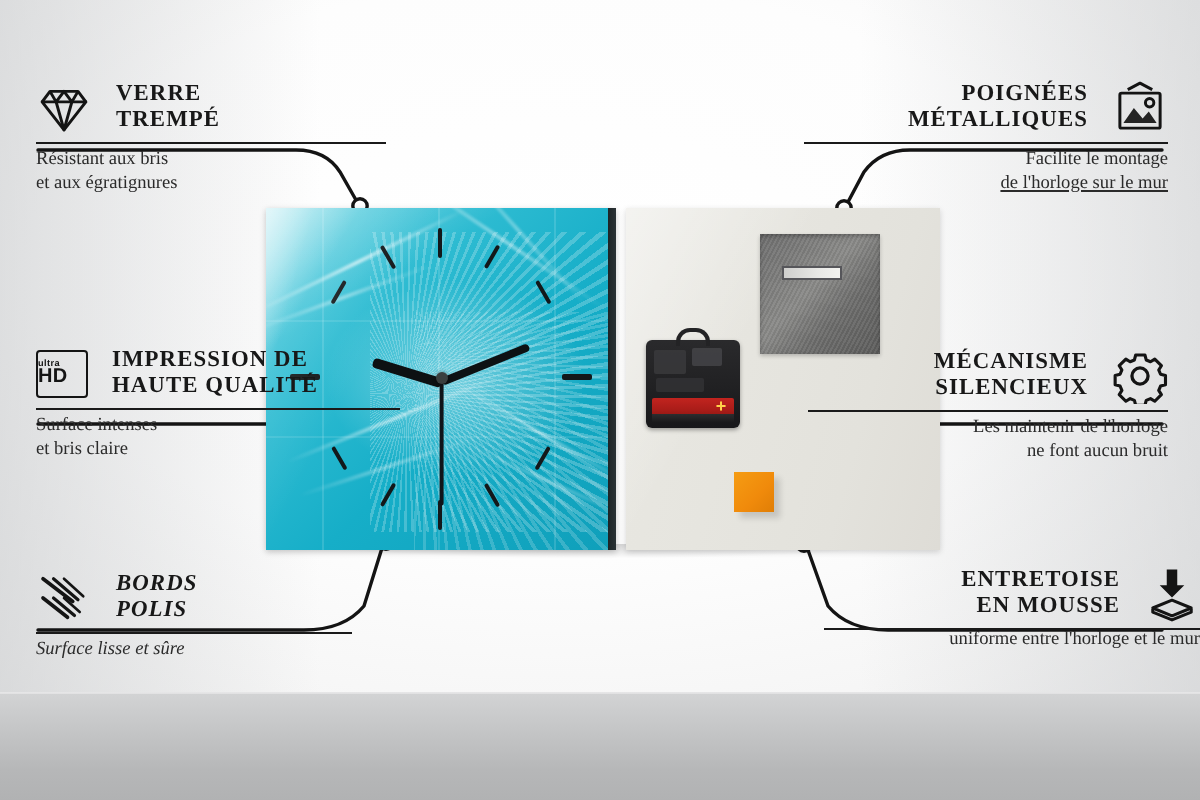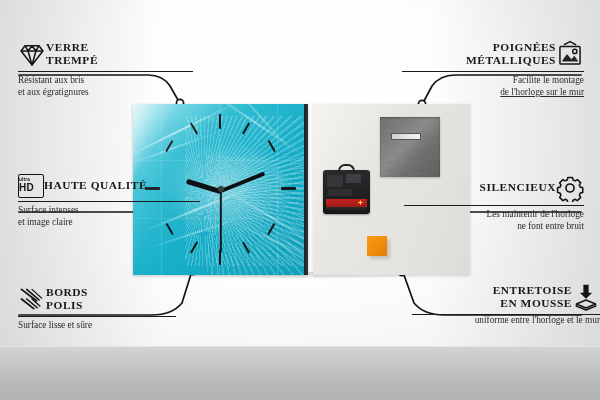--- a/index.html
+++ b/index.html
@@ -182,41 +182,41 @@
     background:linear-gradient(135deg,#f59c13 0%,#f08a0b 60%,#e07e06 100%);
     box-shadow:3px 3px 3px rgba(0,0,0,.14);
   }
   .panel-shadow {
     position:absolute; left:133px; top:272px; width:337px; height:10px;
     background:radial-gradient(60% 100% at 50% 0%, rgba(0,0,0,.16), rgba(0,0,0,0) 72%);
   }
 
   
   .feature { position:absolute; }
-  .f-head { display:flex; align-items:center; gap:0; }
+  .f-head { display:flex; align-items:center; gap:12px; }
   .f-title {
     font-family:"Liberation Serif", serif;
     font-size:11.4px; font-weight:bold; letter-spacing:.55px;
     color:#181818; line-height:13.4px; text-transform:uppercase;
     white-space:nowrap;
   }
   .f-rule { height:1.4px; background:#1a1a1a; margin-top:3px; }
   .f-sub {
     font-family:"Liberation Serif", serif;
     font-size:9.3px; color:#2b2b2b; line-height:11.4px;
     margin-top:3px; white-space:nowrap;
   }
   .f-icon { width:28px; height:28px; flex:0 0 28px; display:block; }
 
   
   .feat-verre { left:18px; top:40px; width:180px; }
   .feat-verre .f-rule { width:175px; }
   .feat-impr  { left:18px; top:174px; width:185px; }
   .feat-impr .f-rule { width:182px; }
-  .feat-bords { left:18px; top:285px; width:160px; }
+  .feat-bords { left:18px; top:285px; width:160px;font-style:italic; }
   .feat-bords .f-rule { width:158px; }
 
   
   .feat-poign { right:16px; top:40px; width:190px; text-align:right; }
   .feat-poign .f-rule { width:182px; margin-left:auto; }
   .feat-meca  { right:16px; top:174px; width:186px; text-align:right; }
   .feat-meca .f-rule  { width:180px; margin-left:auto; }
   .feat-entre { right:0; top:283px; width:192px; text-align:right; }
   .feat-entre .f-rule { width:188px; margin-left:auto; }
   .f-head.right { justify-content:flex-end; }
@@ -345,26 +345,27 @@
     <div class="f-sub" style="margin-top:0;">et aux égratignures</div>
   </div>
 
   <div class="feature feat-impr">
     <div class="f-head">
       <div class="hd-box">
         <span class="hd-ultra">ultra</span>
         <span class="hd-main">HD</span>
       </div>
       <div>
+        <div class="f-title">IMPRESSION DE</div>
         <div class="f-title">HAUTE QUALITÉ</div>
       </div>
     </div>
     <div class="f-rule"></div>
     <div class="f-sub">Surface intenses</div>
-    <div class="f-sub" style="margin-top:0;">et image claire</div>
+    <div class="f-sub" style="margin-top:0;">et bris claire</div>
   </div>
 
   <div class="feature feat-bords">
     <div class="f-head">
       <svg class="f-icon" viewBox="0 0 32 32">
         <g fill="none" stroke="#141414" stroke-linecap="round">
           <path d="M4,5 L21,18" stroke-width="2.1"></path>
           <path d="M10,5 L24,17" stroke-width="1.8"></path>
           <path d="M16,5 L27,15" stroke-width="1.5"></path>
           <path d="M4,16 L18,27" stroke-width="2.1"></path>
@@ -397,32 +398,33 @@
       </svg>
     </div>
     <div class="f-rule"></div>
     <div class="f-sub right">Facilite le montage</div>
     <div class="f-sub right" style="margin-top:0;text-decoration:underline;">de l'horloge sur le mur</div>
   </div>
 
   <div class="feature feat-meca">
     <div class="f-head right">
       <div>
+        <div class="f-title">MÉCANISME</div>
         <div class="f-title">SILENCIEUX</div>
       </div>
       <svg class="f-icon" viewBox="0 0 32 32">
         <g fill="none" stroke="#141414" stroke-width="1.9" stroke-linejoin="round">
           <path d="M13.2,3.3 h5.6 l.8,3.0 2.6,1.1 2.6,-1.6 4.0,4.0 -1.6,2.6 1.1,2.6 3.0,.8 v5.6 l-3.0,.8 -1.1,2.6 1.6,2.6 -4.0,4.0 -2.6,-1.6 -2.6,1.1 -.8,3.0 h-5.6 l-.8,-3.0 -2.6,-1.1 -2.6,1.6 -4.0,-4.0 1.6,-2.6 -1.1,-2.6 -3.0,-.8 v-5.6 l3.0,-.8 1.1,-2.6 -1.6,-2.6 4.0,-4.0 2.6,1.6 2.6,-1.1 Z" transform="translate(0.2,-0.6) scale(0.94) translate(1,1.6)"></path>
           <circle cx="16" cy="16" r="4.6"></circle>
         </g>
       </svg>
     </div>
     <div class="f-rule"></div>
     <div class="f-sub right">Les maintenir de l'horloge</div>
-    <div class="f-sub right" style="margin-top:0;">ne font entre bruit</div>
+    <div class="f-sub right" style="margin-top:0;">ne font aucun bruit</div>
   </div>
 
   <div class="feature feat-entre">
     <div class="f-head right">
       <div>
         <div class="f-title">ENTRETOISE</div>
         <div class="f-title">EN MOUSSE</div>
       </div>
       <svg class="f-icon" viewBox="0 0 32 32">
         <g fill="none" stroke="#141414" stroke-width="1.7" stroke-linejoin="round">

